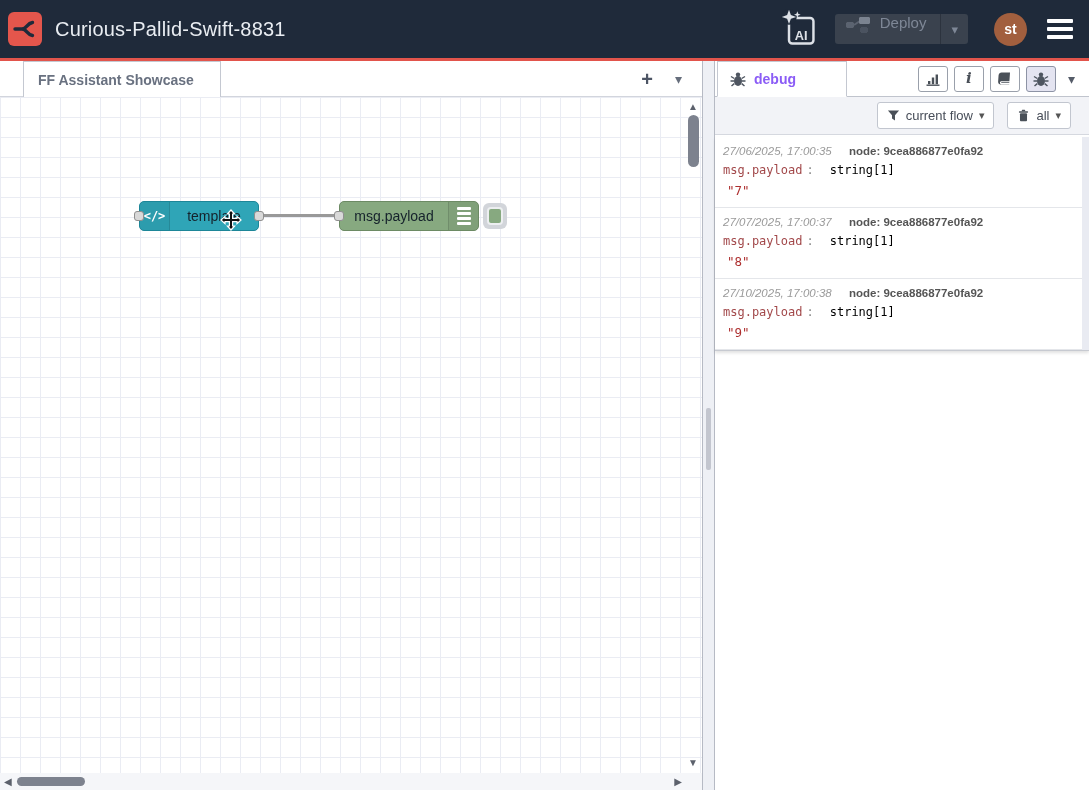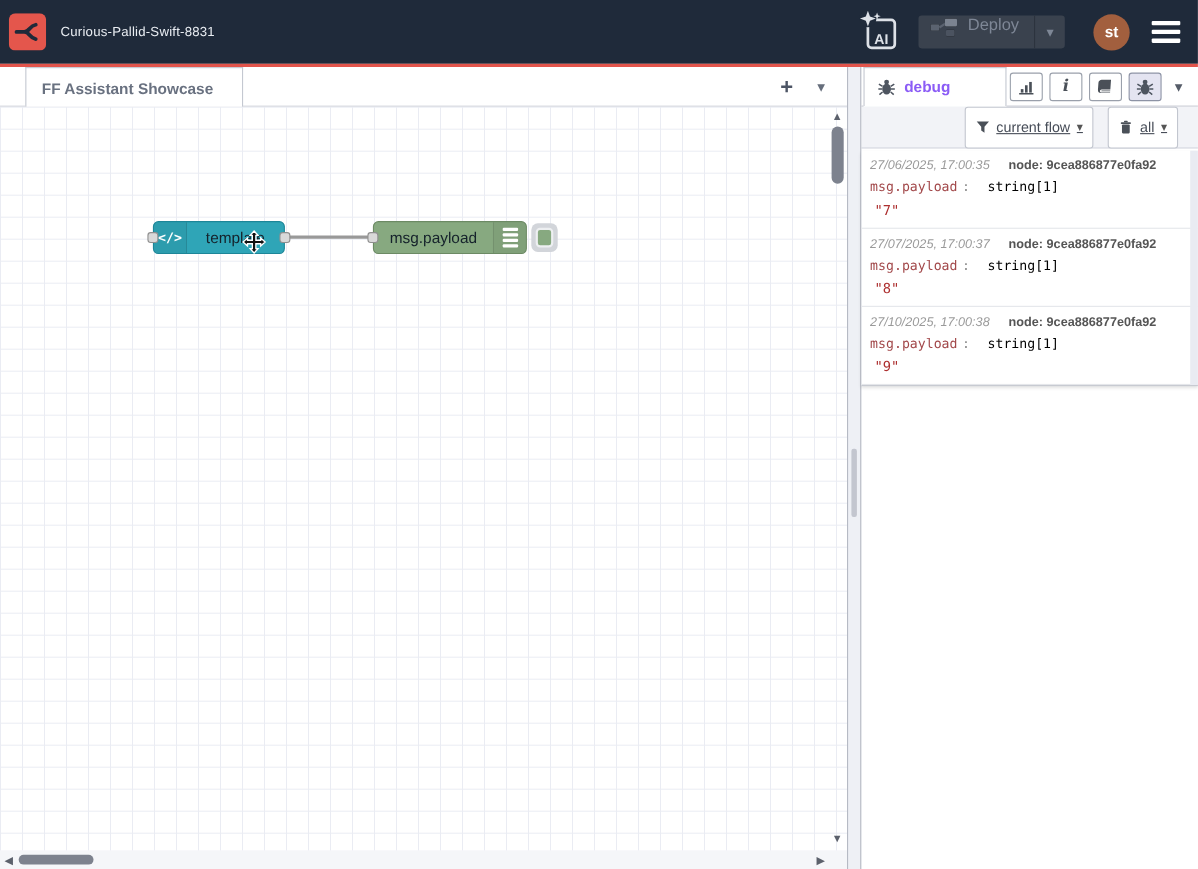--- a/index.html
+++ b/index.html
@@ -1,36 +1,36 @@
 <!DOCTYPE html>
 <html><head>
 <meta charset="utf-8">
 <style>
   * { margin:0; padding:0; box-sizing:border-box; }
   html,body { width:1089px; height:790px; overflow:hidden; font-family:"Liberation Sans",sans-serif; background:#fff; }
 
   
   .header { height:58px; background:#1f2a3a; display:flex; align-items:center; padding:0 14px 0 8px; }
   .logo { width:34px; height:34px; flex:0 0 auto; }
-  .app-title { color:#e9edf2; font-size:12px; margin-left:13px; letter-spacing:.2px; }
+  .app-title { color:#e9edf2; font-size:20px; margin-left:13px; letter-spacing:.2px; }
   .header-spacer { flex:1; }
   .ai-btn { width:40px; height:42px; margin-right:16px; display:flex; align-items:flex-start; justify-content:center; cursor:pointer; }
   .deploy-btn { display:flex; align-items:center; height:30px; background:#3a424e; border-radius:3px; color:#7e8796; font-size:15px; overflow:hidden; }
   .deploy-main { display:flex; align-items:flex-start; gap:9px; padding:0 14px 0 10px; height:100%; }
   .deploy-caret { display:flex; align-items:center; padding:0 10px; height:100%; border-left:1px solid #2c333e; font-size:13px; }
   .avatar { width:33px; height:33px; border-radius:50%; background:#a25f3e; color:#fff; font-size:14px; font-weight:bold; display:flex; align-items:center; justify-content:center; margin:0 18px 0 26px; }
   .hamburger { display:flex; flex-direction:column; gap:4px; cursor:pointer; padding:4px 2px; }
   .hamburger span { display:block; width:26px; height:4px; background:#fff; border-radius:1px; }
   .red-line { height:3px; background:#e2544b; }
 
   
   .main { display:flex; height:729px; }
 
   
-  .workspace { width:770px; position:relative; background:#fff; display:flex; flex-direction:column; }
+  .workspace { width:702px; position:relative; background:#fff; display:flex; flex-direction:column; }
   .tabbar { height:36px; border-bottom:1px solid #d2d5dd; background:#fff; display:flex; align-items:stretch; position:relative; z-index:2; }
   .flow-tab { margin-left:23px; width:198px; background:#fff; border:1px solid #c4c8d1; border-bottom:none; margin-bottom:-1px; display:flex; align-items:center; padding-left:14px; color:#697180; font-weight:bold; font-size:14px; }
   .tab-actions { margin-left:auto; display:flex; align-items:center; gap:22px; padding-right:20px; color:#4d5565; }
   .tab-add { font-size:20px; font-weight:bold; color:#4d5565; cursor:pointer; line-height:1; }
   .tab-caret { font-size:14px; color:#666e7c; cursor:pointer; }
 
   .canvas { position:relative; flex:1; background-color:#fff;
     background-image:linear-gradient(#eaecf3 1px,transparent 1px),linear-gradient(90deg,#eaecf3 1px,transparent 1px);
     background-size:20px 20px; overflow:hidden; }
 
@@ -65,21 +65,21 @@
   .sidebar { flex:1; background:#fff; display:flex; flex-direction:column; }
   .sidebar-tabs { height:36px; border-bottom:1px solid #c0c4cd; background:#fff; display:flex; align-items:stretch; }
   .debug-tab { margin-left:2px; width:130px; background:#fff; border:1px solid #c4c8d1; border-bottom:1px solid #fff; margin-bottom:-1px; display:flex; align-items:center; gap:8px; padding-left:12px; color:#8b5cf6; font-weight:bold; font-size:14px; }
   .sidebar-icon-buttons { margin-left:auto; display:flex; align-items:center; gap:6px; padding-right:6px; }
   .icon-btn { width:30px; height:26px; border:1px solid #9aa0ab; border-radius:3px; background:#fff; color:#4a5058; display:flex; align-items:center; justify-content:center; cursor:pointer; }
   .icon-btn.active { background:#e4e4f1; border-color:#8d93a5; }
   .sidebar-tabs-caret { font-size:14px; color:#555c68; padding:0 8px 0 6px; align-self:center; cursor:pointer; }
   .info-glyph { font-family:"DejaVu Serif",serif; font-weight:bold; font-style:italic; font-size:15px; line-height:1; }
 
   .sidebar-toolbar { height:38px; background:#f2f3f7; border-bottom:1px solid #d5d8df; display:flex; align-items:center; justify-content:flex-end; gap:13px; padding-right:18px; }
-  .toolbar-btn { height:38px; background:#fff; border:1px solid #c2c6cf; border-radius:3px; display:flex; align-items:center; gap:6px; padding:0 9px; font-size:13px; color:#474d58; cursor:pointer;text-decoration:underline; }
+  .toolbar-btn { height:27px; background:#fff; border:1px solid #c2c6cf; border-radius:3px; display:flex; align-items:center; gap:6px; padding:0 9px; font-size:13px; color:#474d58; cursor:pointer; }
   .toolbar-btn .btn-caret { font-size:11px; color:#555; }
 
   .msg-list { position:relative; margin-top:2px; border-bottom:1px solid #c7cad1; box-shadow:0 2px 3px rgba(0,0,0,0.12); }
   .msg-gutter { position:absolute; top:0; right:0; bottom:0; width:7px; background:#e9ebf2; }
   .msg { padding:8px 16px 9px 8px; border-bottom:1px solid #e4e6ea; cursor:pointer; }
   .msg:last-child { border-bottom:none; }
   .msg-meta { font-size:11.5px; margin-bottom:6px; }
   .msg-timestamp { color:#9a9a9a;font-style:italic; }
   .msg-source { color:#555; font-weight:bold; margin-left:14px; }
   .msg-prop { font-family:"DejaVu Sans Mono",monospace; font-size:12px; margin-bottom:6px; }

